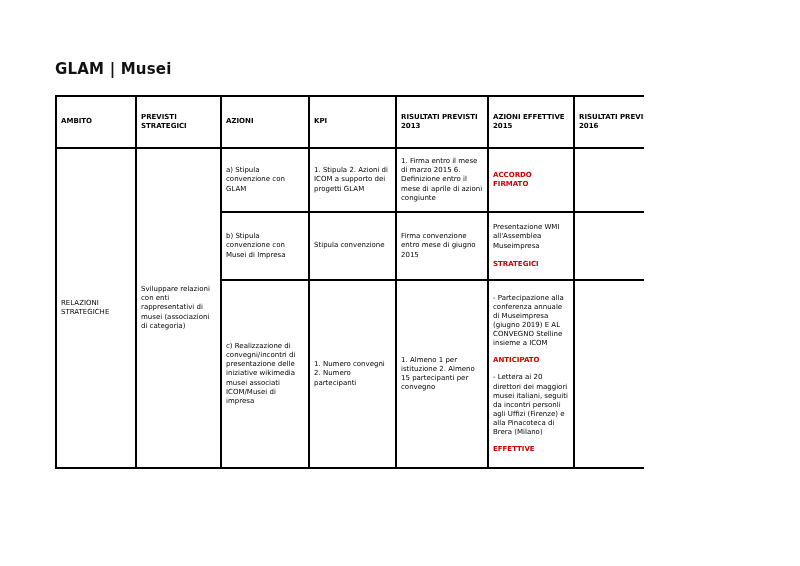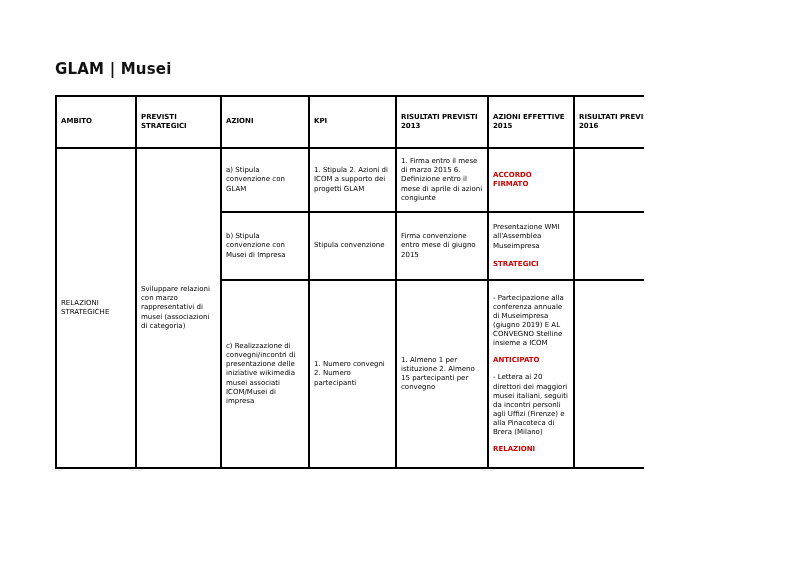--- a/index.html
+++ b/index.html
@@ -90,21 +90,21 @@
       <th>AZIONI</th>
       <th>KPI</th>
       <th class="center">RISULTATI PREVISTI 2013</th>
       <th class="center">AZIONI EFFETTIVE 2015</th>
       <th>RISULTATI PREVISTI  2016</th>
       <th>AZIONI EFFETTIVE (AD APRILE 2016)</th>
     </tr>
 
     <tr class="row-a">
       <td rowspan="3">RELAZIONI STRATEGICHE</td>
-      <td rowspan="3">Sviluppare relazioni con marzo rappresentativi di musei (associazioni di categoria)</td>
+      <td rowspan="3">Sviluppare relazioni con enti rappresentativi di musei (associazioni di categoria)</td>
       <td>a) Stipula convenzione con GLAM</td>
       <td>1. Stipula 2. Azioni di ICOM a supporto dei progetti GLAM</td>
       <td>1. Firma entro il mese di marzo 2015 6. Definizione entro il mese di aprile di azioni congiunte</td>
       <td class="center">
         <div class="status">ACCORDO FIRMATO</div>
       </td>
       <td></td>
       <td></td>
     </tr>
 
@@ -121,21 +121,21 @@
     </tr>
 
     <tr class="row-c">
       <td>c) Realizzazione di convegni/incontri di presentazione delle iniziative wikimedia musei associati ICOM/Musei di impresa</td>
       <td>1. Numero convegni 2. Numero partecipanti</td>
       <td>1. Almeno 1 per istituzione 2. Almeno 15 partecipanti per convegno</td>
       <td>
         <div class="para">- Partecipazione alla conferenza annuale di Museimpresa (giugno 2019) E AL CONVEGNO Stelline insieme a ICOM</div>
         <div class="para status">ANTICIPATO</div>
         <div class="para">- Lettera ai 20 direttori dei maggiori musei italiani, seguiti da incontri personli agli Uffizi (Firenze) e alla Pinacoteca di Brera (Milano)</div>
-        <div class="para status">RELAZIONI</div>
+        <div class="para status">EFFETTIVE</div>
       </td>
       <td></td>
       <td></td>
     </tr>
   </tbody>
     </table>
 
 </div>
 
 </body></html>

